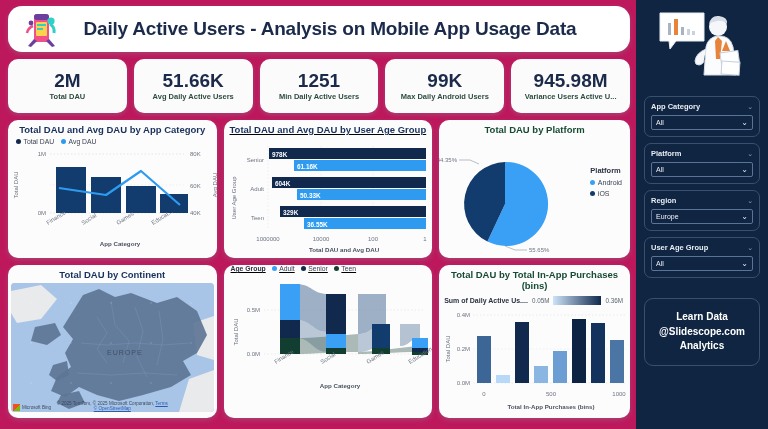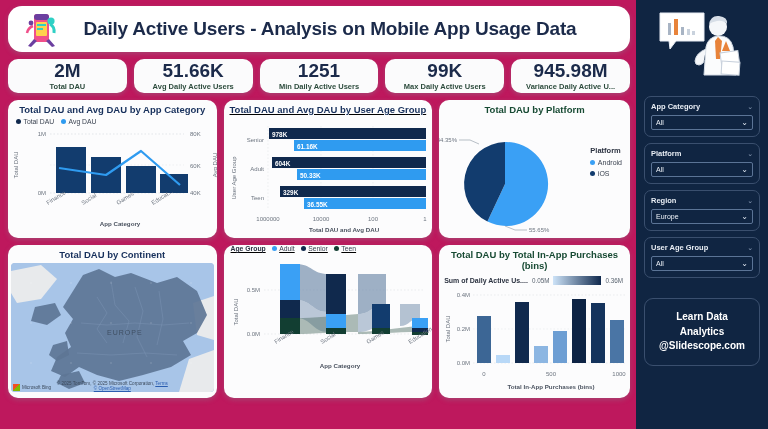--- a/index.html
+++ b/index.html
@@ -34,21 +34,21 @@
   .title-txt {
     flex: 1; text-align: center;
     font-size: 19px; font-weight: bold;
     color: #1b2a4a; letter-spacing: -.2px;
     padding-right: 34px;
   }
 
   
   .kpis { display: flex; gap: 7px; margin-bottom: 7px; }
   .kpi {
-    flex: 1; height: 34px;
+    flex: 1; height: 54px;
     background: #fbfbfc; border-radius: 10px;
     box-shadow: 0 2px 4px rgba(130,140,150,.35);
     display: flex; flex-direction: column;
     align-items: center; justify-content: center;
   }
   .kpi-val { font-size: 19px; font-weight: bold; color: #1b2a4a; line-height: 1.05; }
   .kpi-lbl { font-size: 7.5px; font-weight: bold; color: #2c4b3c; margin-top: 2px; white-space: nowrap; }
 
   
   .grid { display: flex; flex-direction: column; gap: 7px; }
@@ -161,25 +161,25 @@
       <div class="kpi">
         <div class="kpi-val">51.66K</div>
         <div class="kpi-lbl">Avg Daily Active Users</div>
       </div>
       <div class="kpi">
         <div class="kpi-val">1251</div>
         <div class="kpi-lbl">Min Daily Active Users</div>
       </div>
       <div class="kpi">
         <div class="kpi-val">99K</div>
-        <div class="kpi-lbl">Max Daily Active Users</div>
+        <div class="kpi-lbl">Max Daily Android Users</div>
       </div>
       <div class="kpi">
         <div class="kpi-val">945.98M</div>
-        <div class="kpi-lbl">Variance Daily Active U...</div>
+        <div class="kpi-lbl">Variance Users Active U...</div>
       </div>
     </div>
 
     <div class="grid">
 
       <div class="row">
 
         <div class="card c1 r1">
           <div class="card-title navy">Total DAU and Avg DAU by App Category</div>
           <div class="legend">
@@ -504,17 +504,17 @@
         <span class="chev-sm">⌄</span>
       </div>
       <div class="slicer-box">
         <span class="slicer-val">All</span>
         <span class="chev">⌄</span>
       </div>
     </div>
 
     <div class="promo">
       <div>Learn Data</div>
+      <div>@Slidescope.com</div>
       <div>Analytics</div>
-      <div>@Slidescope.com</div>
     </div>
   </div>
 </div>
 
 </body></html>

